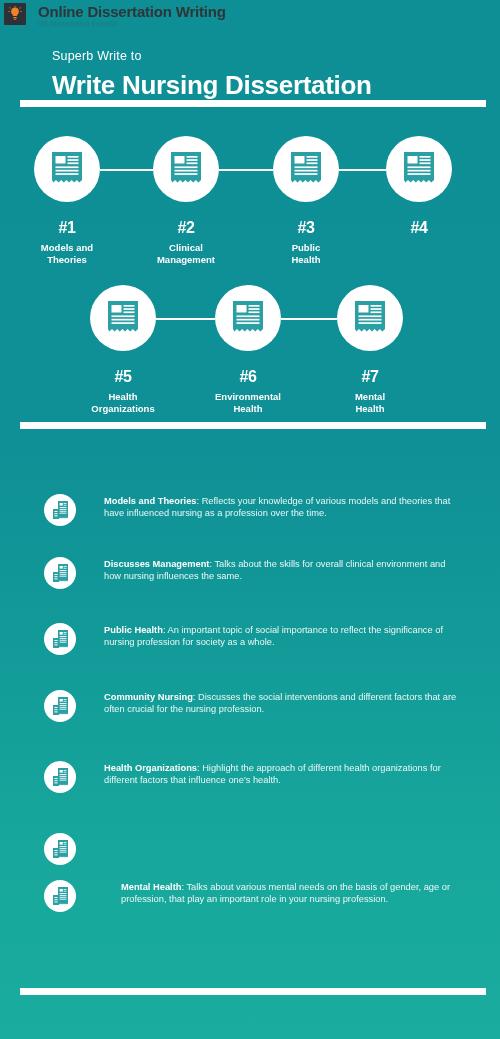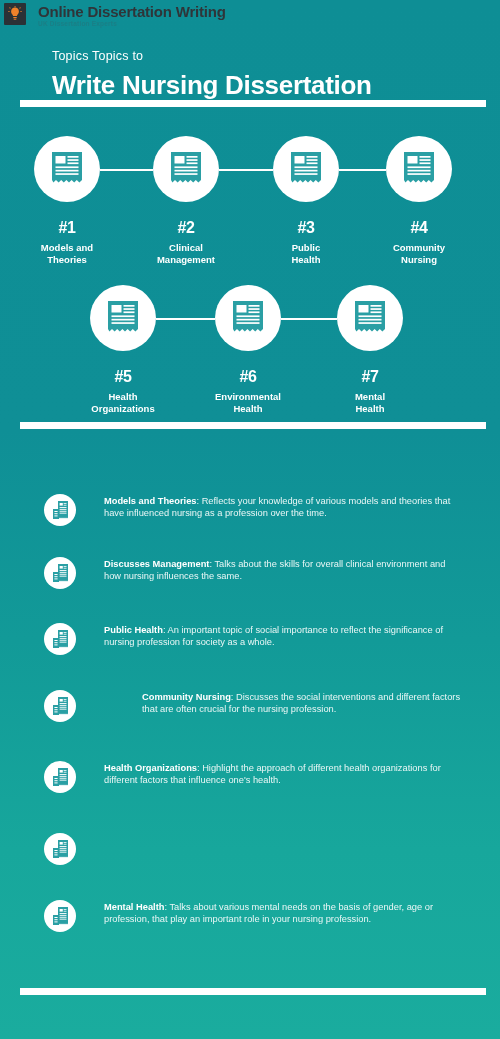--- a/index.html
+++ b/index.html
@@ -197,21 +197,21 @@
         <rect x="2.3" y="1.5" width="1.3" height="0.9" fill="#f0812a" transform="rotate(45 2.95 1.95)"></rect>
         <rect x="12.4" y="1.5" width="1.3" height="0.9" fill="#f0812a" transform="rotate(-45 13.05 1.95)"></rect>
       </svg>
     </span>
     <span class="logo-text">
       <span class="logo-title">Online Dissertation Writing</span>
       <span class="logo-sub">UK Dissertation Experts</span>
     </span>
   </div>
 
-  <div class="kicker">Topics Topics to</div>
+  <div class="kicker">Superb Write to</div>
   <div class="headline">Write Nursing Dissertation</div>
 
   <div class="rule rule-1"></div>
   <div class="rule rule-2"></div>
   <div class="rule rule-3"></div>
 
   <div class="steps" id="steps-root">
       <div class="connector" style="left: 100px; width: 53px; top: 169px;"></div>
       <div class="connector" style="left: 219px; width: 54px; top: 169px;"></div>
       <div class="connector" style="left: 339px; width: 47px; top: 169px;"></div>
@@ -272,21 +272,20 @@
             <rect x="6.5" y="6" width="10" height="7.5" fill="#ffffff"></rect>
             <rect x="18.5" y="6" width="11" height="1.7" fill="#ffffff"></rect>
             <rect x="18.5" y="9.2" width="11" height="1.7" fill="#ffffff"></rect>
             <rect x="18.5" y="12.4" width="11" height="1.7" fill="#ffffff"></rect>
             <rect x="6.5" y="16.4" width="23" height="1.7" fill="#ffffff"></rect>
             <rect x="6.5" y="19.8" width="23" height="1.7" fill="#ffffff"></rect>
             <rect x="6.5" y="23.2" width="23" height="1.7" fill="#ffffff"></rect>
           </svg>
         </div>
         <span class="step-num">#4</span>
-        <span class="step-label">Community<br>Nursing</span>
       </div>
       <div class="step" style="left: 68px; top: 285px;">
         <div class="step-circle">
           <svg width="36" height="38" viewBox="0 0 36 38" aria-hidden="true">
             <path d="M3 2 h30 v28 l-2.6 2.6 -2.6 -2.6 -2.6 2.6 -2.6 -2.6 -2.6 2.6 -2.6 -2.6 -2.6 2.6 -2.6 -2.6 -2.6 2.6 -2.6 -2.6 -2.6 2.6 L3 30 Z" fill="#2a9fa4"></path>
             <rect x="6.5" y="6" width="10" height="7.5" fill="#ffffff"></rect>
             <rect x="18.5" y="6" width="11" height="1.7" fill="#ffffff"></rect>
             <rect x="18.5" y="9.2" width="11" height="1.7" fill="#ffffff"></rect>
             <rect x="18.5" y="12.4" width="11" height="1.7" fill="#ffffff"></rect>
             <rect x="6.5" y="16.4" width="23" height="1.7" fill="#ffffff"></rect>
@@ -382,21 +381,21 @@
             <rect x="12.6" y="3" width="2.9" height="0.8" fill="#ffffff"></rect>
             <rect x="12.6" y="4.8" width="2.9" height="0.8" fill="#ffffff"></rect>
             <rect x="8.6" y="7" width="6.9" height="0.9" fill="#ffffff"></rect>
             <rect x="8.6" y="8.9" width="6.9" height="0.9" fill="#ffffff"></rect>
             <rect x="8.6" y="10.8" width="6.9" height="0.9" fill="#ffffff"></rect>
             <rect x="8.6" y="12.7" width="6.9" height="0.9" fill="#ffffff"></rect>
           </svg>
         </div>
         <div class="detail-text"><span class="detail-term">Public Health</span><span>: </span><span>An important topic of social importance to reflect the significance of nursing profession for society as a whole.</span></div>
       </div>
-      <div class="detail-row" style="top: 210px; gap: 38px;">
+      <div class="detail-row" style="top: 210px;">
         <div class="detail-icon">
           <svg width="19" height="20" viewBox="0 0 19 20" aria-hidden="true">
             <rect x="2" y="9" width="6" height="10" fill="#2a9fa4"></rect>
             <rect x="3.4" y="11" width="3.2" height="1" fill="#ffffff"></rect>
             <rect x="3.4" y="13.2" width="3.2" height="1" fill="#ffffff"></rect>
             <rect x="3.4" y="15.4" width="3.2" height="1" fill="#ffffff"></rect>
             <path d="M7 1 h10 v17.4 l-1 -1 -1 1 -1 -1 -1 1 -1 -1 -1 1 -1 -1 -1 1 -1 -1 -1 1 Z" fill="#2a9fa4"></path>
             <rect x="8.6" y="3" width="3.2" height="2.6" fill="#ffffff"></rect>
             <rect x="12.6" y="3" width="2.9" height="0.8" fill="#ffffff"></rect>
             <rect x="12.6" y="4.8" width="2.9" height="0.8" fill="#ffffff"></rect>
@@ -438,21 +437,21 @@
             <rect x="8.6" y="3" width="3.2" height="2.6" fill="#ffffff"></rect>
             <rect x="12.6" y="3" width="2.9" height="0.8" fill="#ffffff"></rect>
             <rect x="12.6" y="4.8" width="2.9" height="0.8" fill="#ffffff"></rect>
             <rect x="8.6" y="7" width="6.9" height="0.9" fill="#ffffff"></rect>
             <rect x="8.6" y="8.9" width="6.9" height="0.9" fill="#ffffff"></rect>
             <rect x="8.6" y="10.8" width="6.9" height="0.9" fill="#ffffff"></rect>
             <rect x="8.6" y="12.7" width="6.9" height="0.9" fill="#ffffff"></rect>
           </svg>
         </div>
       </div>
-      <div class="detail-row" style="top: 420px;">
+      <div class="detail-row" style="top: 400px; gap: 17px;">
         <div class="detail-icon">
           <svg width="19" height="20" viewBox="0 0 19 20" aria-hidden="true">
             <rect x="2" y="9" width="6" height="10" fill="#2a9fa4"></rect>
             <rect x="3.4" y="11" width="3.2" height="1" fill="#ffffff"></rect>
             <rect x="3.4" y="13.2" width="3.2" height="1" fill="#ffffff"></rect>
             <rect x="3.4" y="15.4" width="3.2" height="1" fill="#ffffff"></rect>
             <path d="M7 1 h10 v17.4 l-1 -1 -1 1 -1 -1 -1 1 -1 -1 -1 1 -1 -1 -1 1 -1 -1 -1 1 Z" fill="#2a9fa4"></path>
             <rect x="8.6" y="3" width="3.2" height="2.6" fill="#ffffff"></rect>
             <rect x="12.6" y="3" width="2.9" height="0.8" fill="#ffffff"></rect>
             <rect x="12.6" y="4.8" width="2.9" height="0.8" fill="#ffffff"></rect>

